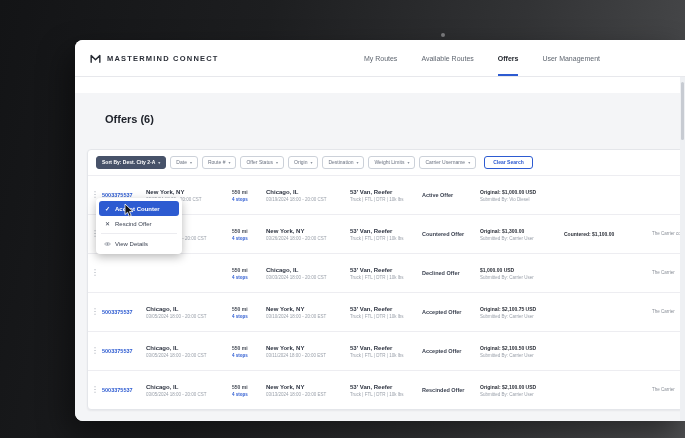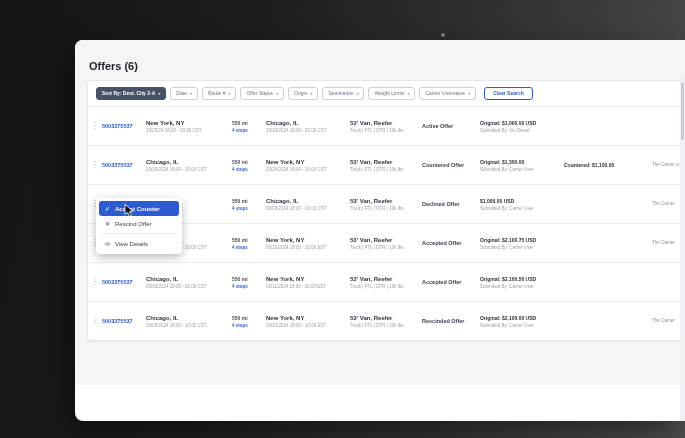--- a/index.html
+++ b/index.html
@@ -17,21 +17,21 @@
   .topnav{height:36px;display:flex;align-items:center;padding-left:14px;background:#fff;border-bottom:1px solid #e7e8ec;}
   .brand{display:flex;align-items:center;gap:5px;}
   .brand-icon{width:13px;height:13px;flex:0 0 auto;}
   .brand-name{font-size:7.5px;font-weight:700;letter-spacing:1.2px;color:#2a2e37;white-space:nowrap;}
   .nav-items{margin-left:auto;display:flex;gap:24px;padding-right:85px;height:100%;align-items:stretch;}
   .nav-item{font-size:7px;color:#5f6670;display:flex;align-items:center;position:relative;cursor:pointer;white-space:nowrap;}
   .nav-item.active{color:#23272e;font-weight:700;}
   .nav-item.active::after{content:"";position:absolute;left:0;right:0;bottom:0;height:2px;background:#2d5bd1;}
   
   .content{height:345px;background:#f4f5f7;position:relative;}
-  .page-title{margin:0;padding:20px 0 8px 14px;font-size:11px;font-weight:700;color:#20242c;}
+  .page-title{margin:16px;padding:20px 0 8px 14px;font-size:11px;font-weight:700;color:#20242c;}
   .card{margin-left:12px;width:650px;background:#fff;border:1px solid #e4e6ea;border-radius:4px;box-shadow:0 1px 2px rgba(16,24,40,.06);}
   
   .filters{display:flex;align-items:center;gap:4px;padding:6px 8px;flex-wrap:nowrap;}
   .chip{display:inline-flex;align-items:center;gap:3px;font-family:inherit;font-size:5px;color:#6b7280;
         background:#fff;border:1px solid #ccd1d9;border-radius:3px;padding:3px 5px;line-height:1;cursor:pointer;white-space:nowrap;}
   .chip .caret{font-size:4px;color:#8a919c;line-height:1;}
   .chip-dark{background:#475269;border-color:#475269;color:#fff;font-weight:600;}
   .chip-dark .caret{color:#cdd3de;}
   .chip-clear{margin-left:4px;border-color:#2d5bd1;color:#2d5bd1;font-weight:700;padding:3px 8px;}
   
@@ -66,20 +66,34 @@
   
   .cursor{position:absolute;left:49px;top:163px;z-index:9;pointer-events:none;}
 </style>
 </head>
 <body>
 
 <div class="cam-dot"></div>
 
 <div class="screen">
 
+  <header class="topnav">
+    <div class="brand">
+      <svg class="brand-icon" viewBox="0 0 24 24">
+        <path d="M4 19 V6.5 L12 14.5 L20 6.5 V19" fill="none" stroke="#272b33" stroke-width="2.6" stroke-linecap="round" stroke-linejoin="round"></path>
+      </svg>
+      <span class="brand-name">MASTERMIND CONNECT</span>
+    </div>
+    <nav class="nav-items">
+        <div class="nav-item">My Routes</div>
+        <div class="nav-item">Available Routes</div>
+        <div class="nav-item active">Offers</div>
+        <div class="nav-item">User Management</div>
+      </nav>
+  </header>
 
   <div class="content">
     <h1 class="page-title">Offers (6)</h1>
 
     <div class="card">
       <div class="filters">
         <button class="chip chip-dark">
           <span>Sort By: Dest. City 2-A</span>
           <span class="caret">▾</span>
         </button>

